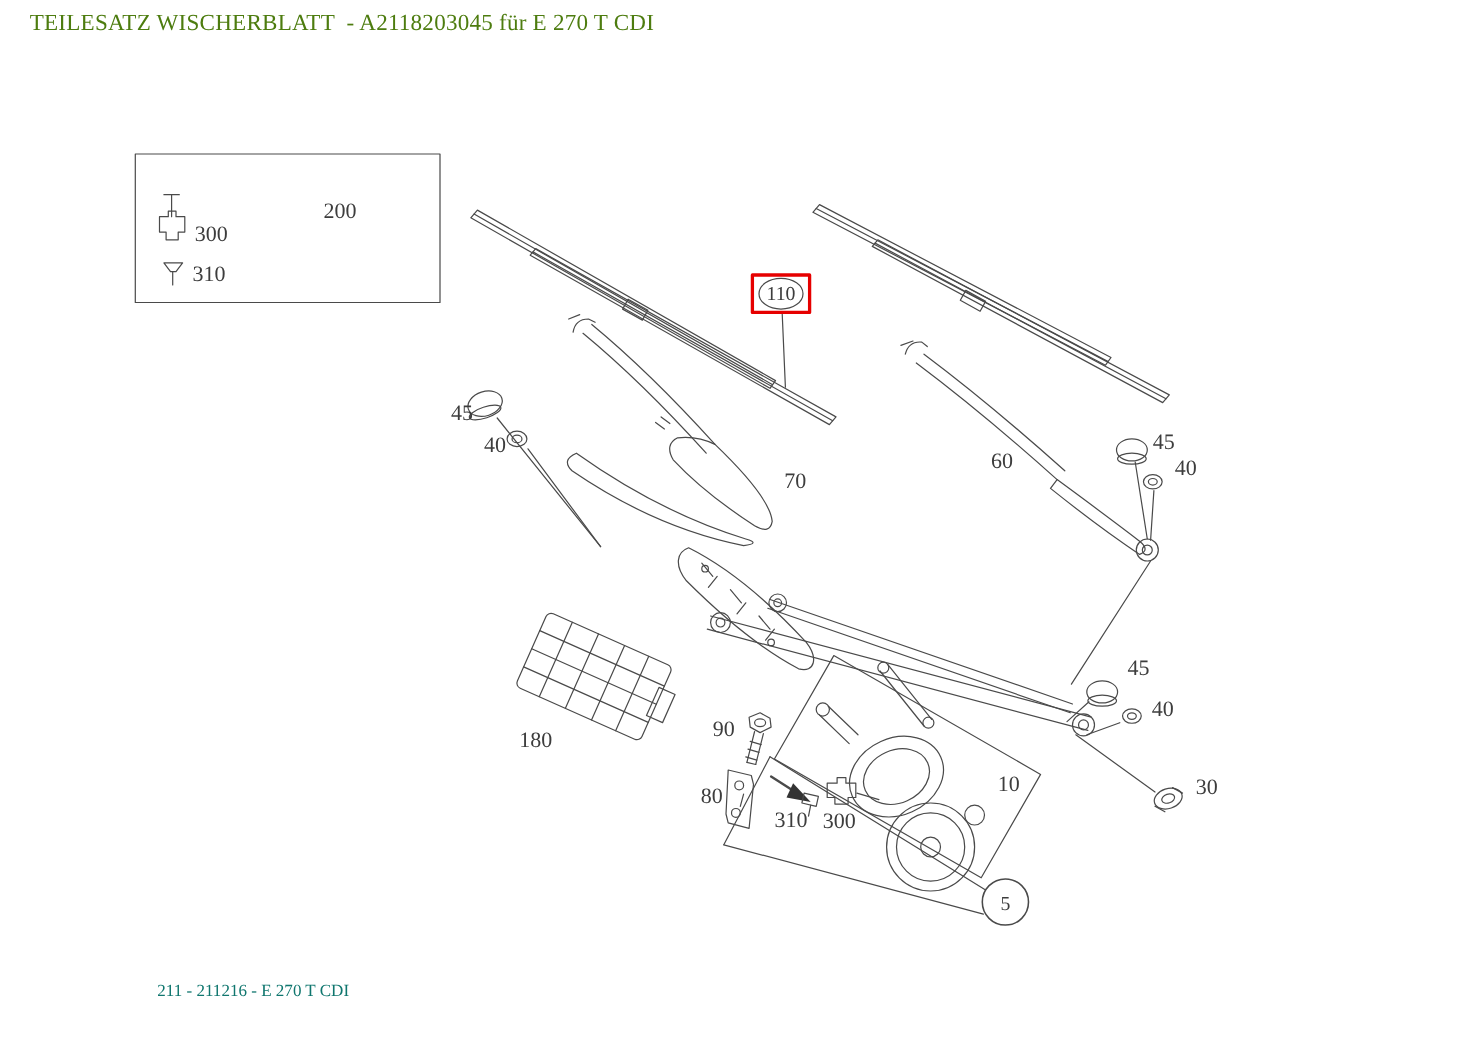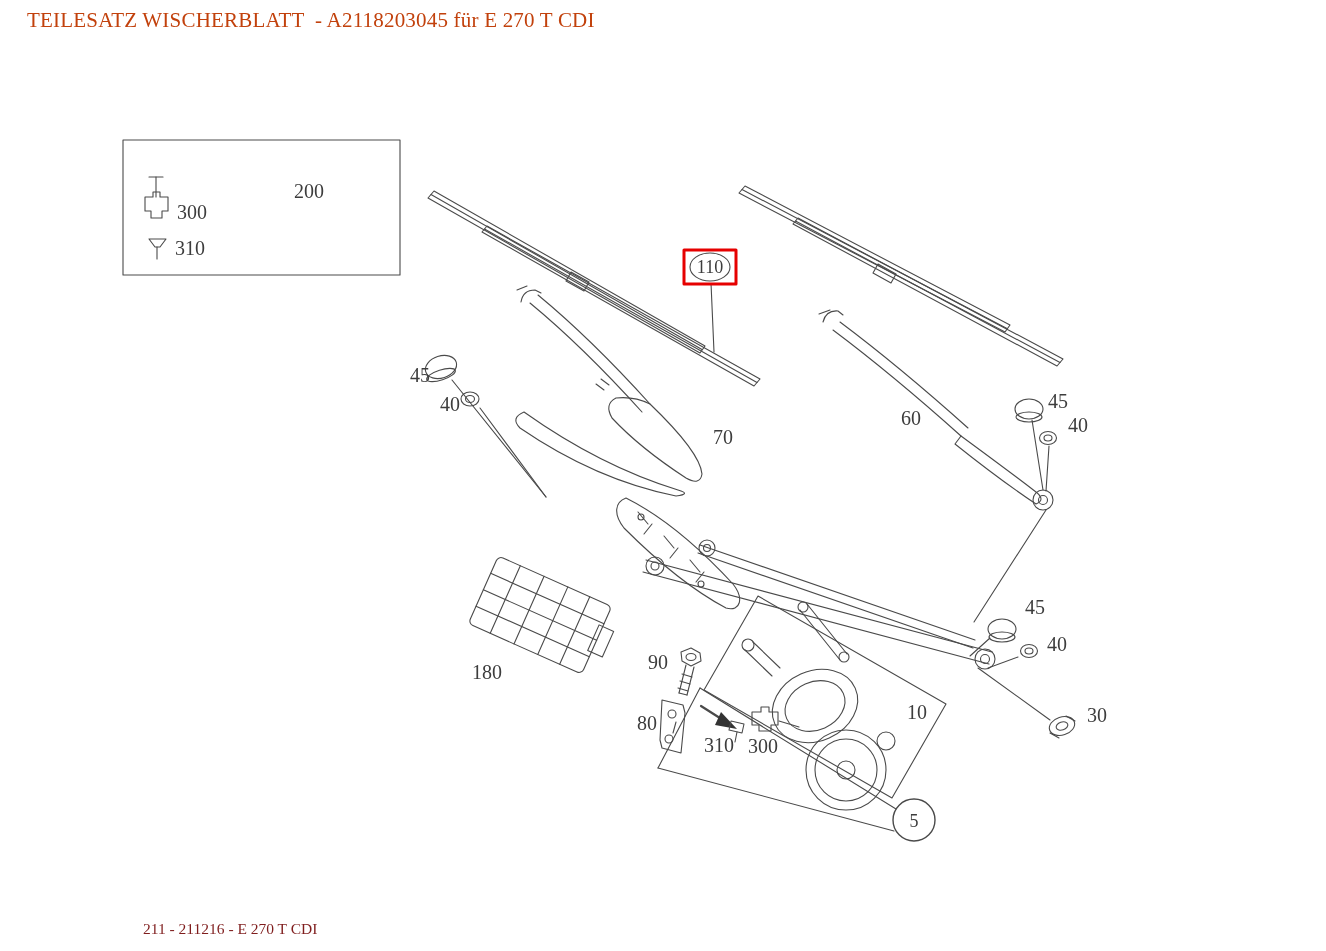--- a/index.html
+++ b/index.html
@@ -4,26 +4,26 @@
 <style>
   html, body {
     margin: 0; padding: 0;
     width: 1326px; height: 951px;
     background: #ffffff;
     overflow: hidden;
     font-family: "Liberation Serif", serif;
   }
   .page-title {
     position: absolute; left: 27px; top: 8px;
-    font-size: 21px; color: #c2410c; letter-spacing: .2px;
+    font-size: 21px; color: #4d7c0f; letter-spacing: .2px;
     white-space: pre;
   }
   .page-footer {
-    position: absolute; left: 143px; top: 920px;
-    font-size: 15.5px; color: #7f1d1d;
+    position: absolute; left: 143px; top: 892px;
+    font-size: 15.5px; color: #0f766e;
   }
   svg.diagram { position: absolute; left: 0; top: 0; }
   .lbl {
     font-family: "Liberation Serif", serif;
     font-size: 20px; fill: #3d3d3d;
   }
   .lbl-sm { font-size: 18px; }
 </style>
 </head>
 <body>

